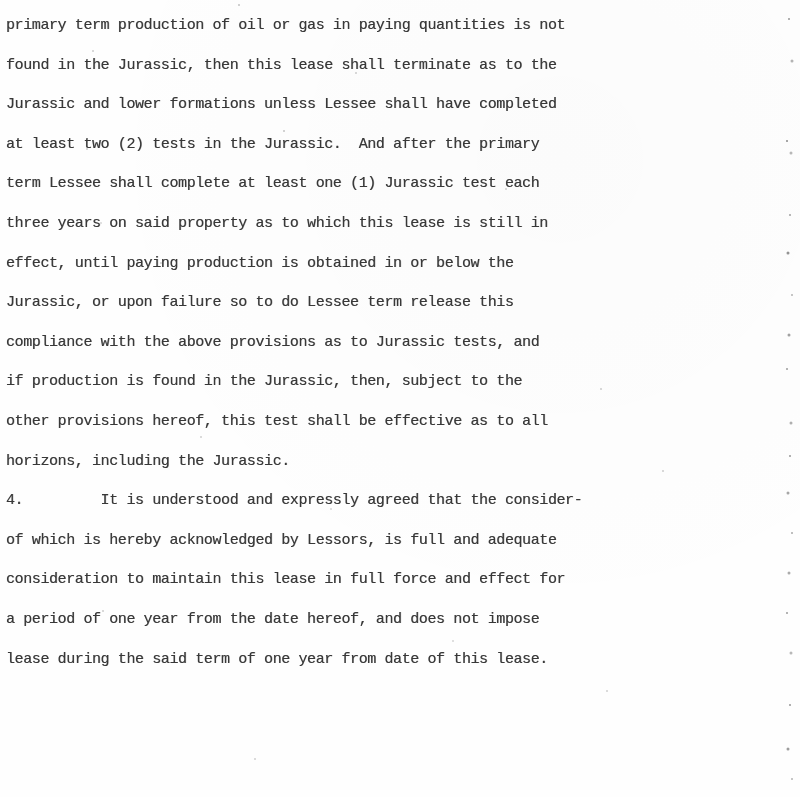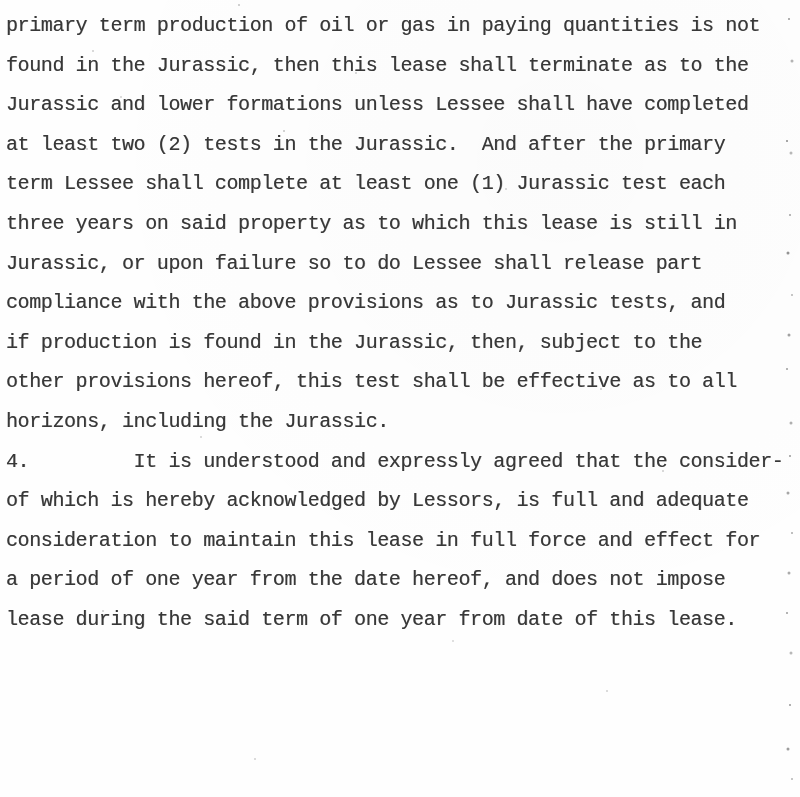--- a/index.html
+++ b/index.html
@@ -18,21 +18,21 @@
     font-family: "Liberation Mono", "DejaVu Sans Mono", monospace;
   }
   .text-block {
     position: absolute;
     top: 6px;
     left: 6px;
     width: 792px;
   }
   .text-line {
     white-space: pre;
-    font-size: 20px;
+    font-size: 15px;
     line-height: 39.6px;
     height: 39.6px;
     color: #383838;
     letter-spacing: -0.4px;
     text-shadow: 0.4px 0.4px 0 rgba(45,45,45,0.38), -0.2px 0 0 rgba(45,45,45,0.18);
   }
   
   .speckles-right {
     position: absolute;
     top: 0;
@@ -99,21 +99,22 @@
 <div class="page">
   <div class="speckles-right"></div>
   <div class="speckles-body"></div>
   <div class="text-block">
     <div class="text-line">primary term production of oil or gas in paying quantities is not</div>
     <div class="text-line">found in the Jurassic, then this lease shall terminate as to the</div>
     <div class="text-line">Jurassic and lower formations unless Lessee shall have completed</div>
     <div class="text-line">at least two (2) tests in the Jurassic.  And after the primary</div>
     <div class="text-line">term Lessee shall complete at least one (1) Jurassic test each</div>
     <div class="text-line">three years on said property as to which this lease is still in</div>
-    <div class="text-line">Jurassic, or upon failure so to do Lessee shall release part</div>
+    <div class="text-line">effect, until paying production is obtained in or below the</div>
+    <div class="text-line">Jurassic, or upon failure so to do Lessee term release this</div>
     <div class="text-line">compliance with the above provisions as to Jurassic tests, and</div>
     <div class="text-line">if production is found in the Jurassic, then, subject to the</div>
     <div class="text-line">other provisions hereof, this test shall be effective as to all</div>
     <div class="text-line">horizons, including the Jurassic.</div>
     <div class="text-line">4.         It is understood and expressly agreed that the consider-</div>
     <div class="text-line">of which is hereby acknowledged by Lessors, is full and adequate</div>
     <div class="text-line">consideration to maintain this lease in full force and effect for</div>
     <div class="text-line">a period of one year from the date hereof, and does not impose</div>
     <div class="text-line">lease during the said term of one year from date of this lease.</div>
   </div>

